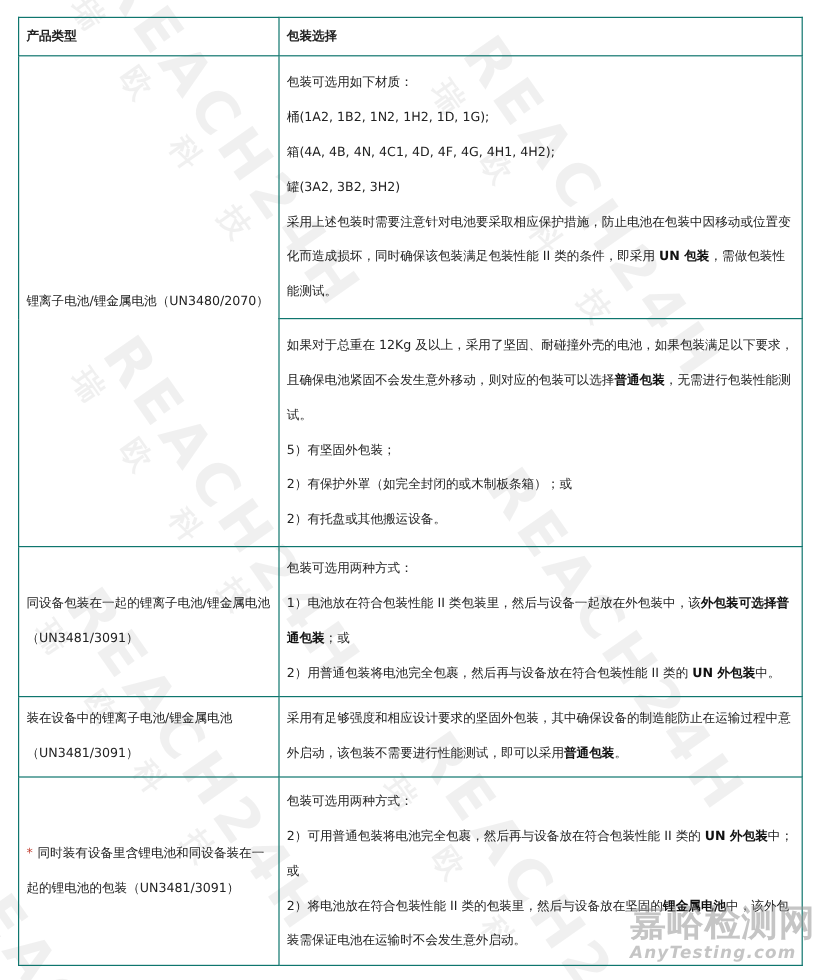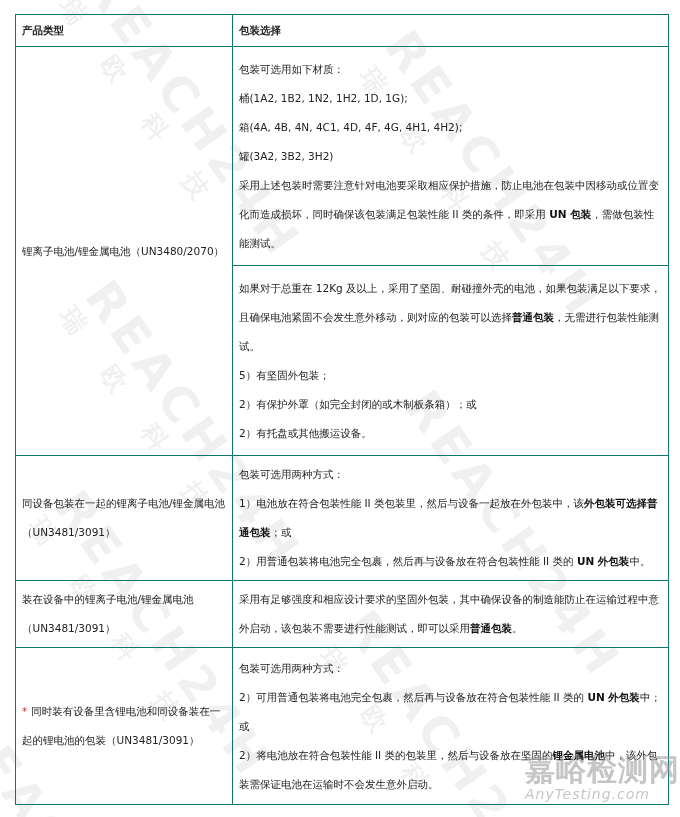--- a/index.html
+++ b/index.html
@@ -32,21 +32,21 @@
   .para { display: block; }
   .right-cell { padding-top: 4px !important; padding-bottom: 4px !important; }
   b { font-weight: bold; color: #111; }
   .asterisk { color: #c0392b; margin-right: 4px; }
 
   .logo {
     position: absolute; right: 0; bottom: 16px; z-index: 2; 
     color: rgba(150,150,150,0.55);
   }
   .logo-cn { font-size: 30px; font-weight: bold; letter-spacing: 1px; line-height: 34px; }
-  .logo-en { font-size: 14px; font-style: italic; font-weight: normal; letter-spacing: 1px; line-height: 14px; }
+  .logo-en { font-size: 14px; font-style: italic; font-weight: bold; letter-spacing: 1px; line-height: 14px; }
 </style>
 </head>
 <body>
 
 <div class="watermarks">
   <div class="wm wm-big" style="left:120px; top:-40px;">REACH24H</div>
   <div class="wm wm-small" style="left:80px; top:-10px;">瑞 欧 科 技</div>
   <div class="wm wm-big" style="left:420px; top:20px;">REACH24H</div>
   <div class="wm wm-small" style="left:380px; top:60px;">瑞 欧 科 技</div>
   <div class="wm wm-big" style="left:120px; top:270px;">REACH24H</div>

